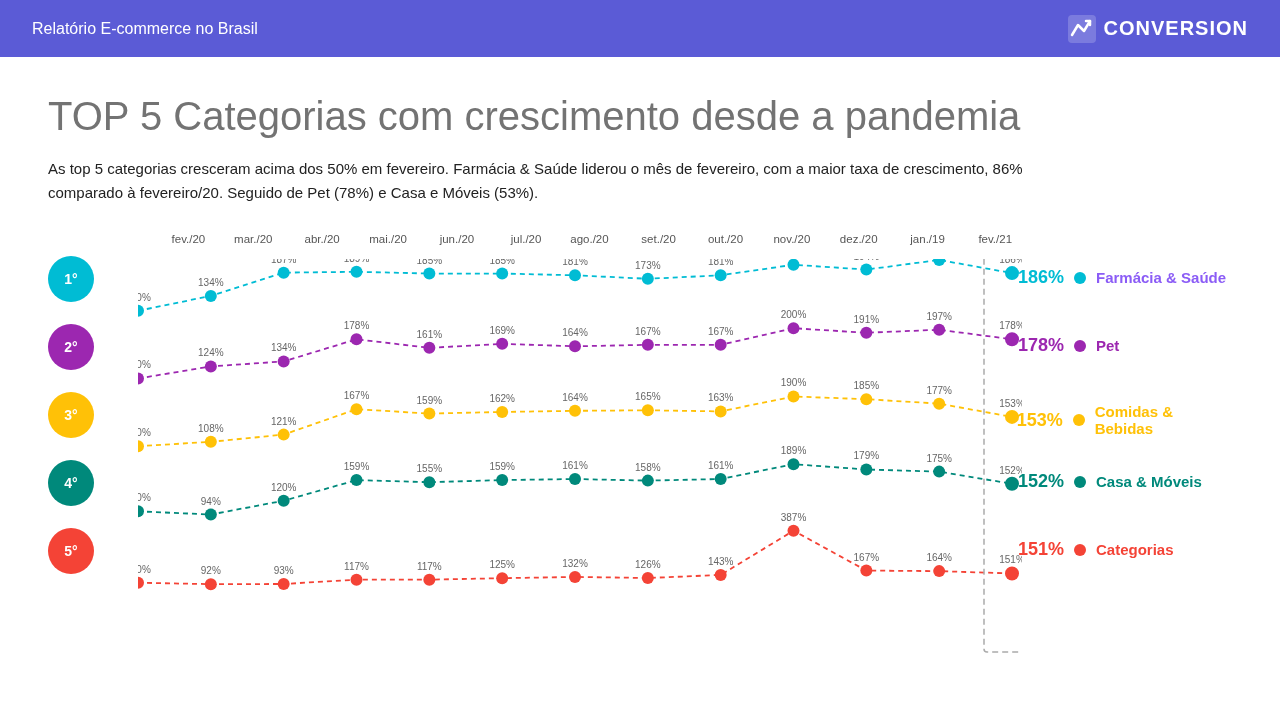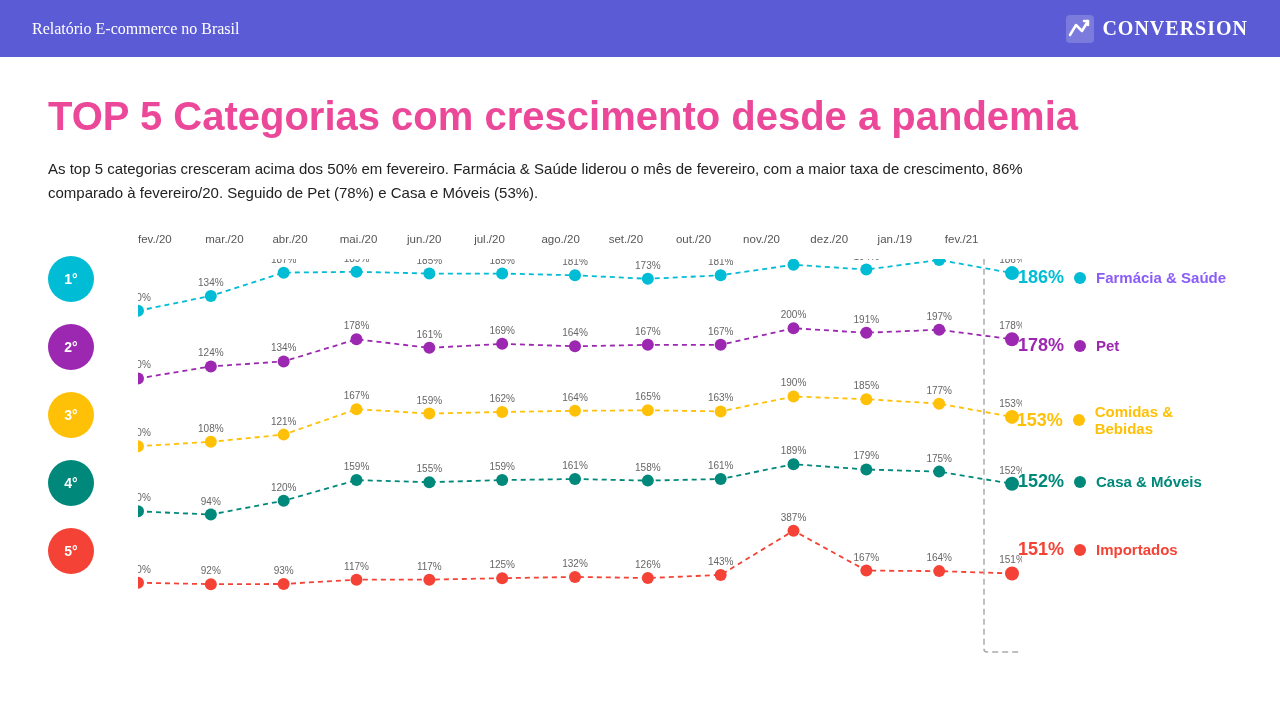--- a/index.html
+++ b/index.html
@@ -5,21 +5,20 @@
     * { margin: 0; padding: 0; box-sizing: border-box; }
     body { font-family: 'Segoe UI', Arial, sans-serif; background: #fff; width: 1280px; height: 720px; overflow: hidden; }
 
     .header {
       background: #5B5BD6;
       height: 57px;
       display: flex;
       align-items: center;
       justify-content: space-between;
       padding: 12px 32px;
-      font-family: Liberation Serif, serif;
     }
     .header-title {
       color: #fff;
       font-size: 16px;
       font-weight: 400;
     }
     .header-logo {
       display: flex;
       align-items: center;
       gap: 8px;
@@ -32,22 +31,22 @@
       width: 28px;
       height: 28px;
     }
 
     .main {
       padding: 36px 48px 20px 48px;
     }
 
     .page-heading {
       font-size: 40px;
-      font-weight: 700;
-      color: #ec4899;
+      font-weight: 400;
+      color: #737373;
       margin-bottom: 18px;
       line-height: 1.15;
     }
 
     .description {
       font-size: 15px;
       color: #222;
       line-height: 1.6;
       max-width: 980px;
       margin-bottom: 28px;
@@ -63,21 +62,21 @@
     .months-row {
       display: flex;
       position: absolute;
       top: 0;
       left: 90px;
       width: calc(100% - 90px - 220px);
     }
 
     .month-col {
       flex: 1;
-      text-align: left;
+      text-align: right;
       font-size: 11.5px;
       color: #555;
       font-weight: 500;
     }
 
     
     .data-rows {
       position: absolute;
       top: 26px;
       left: 0;
@@ -342,18 +341,18 @@
           <span class="legend-label" style="color: rgb(255, 193, 7);">Comidas &amp; Bebidas</span>
         </div>
         <div class="legend-item" style="top: 212px; left: 0px;">
           <span class="legend-pct" style="color: rgb(0, 137, 123);">152%</span>
           <span class="legend-dot" style="background-color: rgb(0, 137, 123);"></span>
           <span class="legend-label" style="color: rgb(0, 137, 123);">Casa &amp; Móveis</span>
         </div>
         <div class="legend-item" style="top: 280px; left: 0px;">
           <span class="legend-pct" style="color: rgb(244, 67, 54);">151%</span>
           <span class="legend-dot" style="background-color: rgb(244, 67, 54);"></span>
-          <span class="legend-label" style="color: rgb(244, 67, 54);">Importados</span>
+          <span class="legend-label" style="color: rgb(244, 67, 54);">Categorias</span>
         </div>
       </div>
   </div>
 
 </div>
 
 </body></html>

